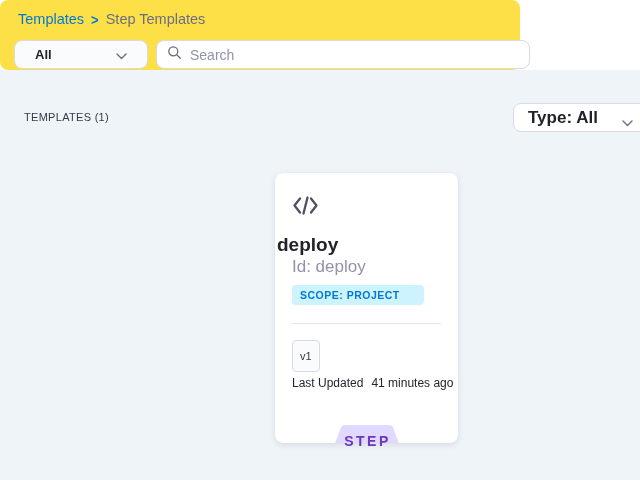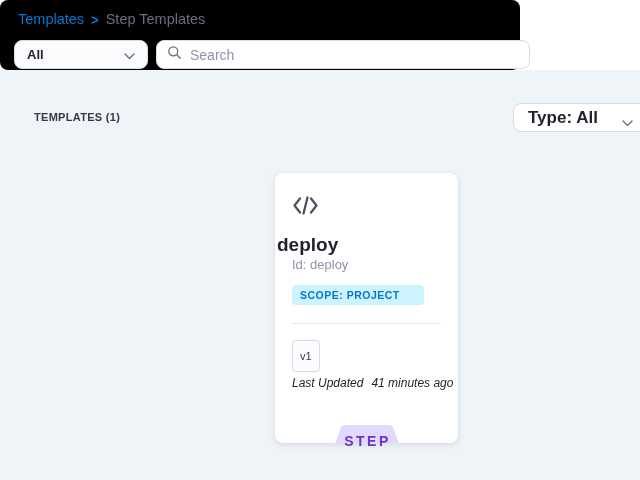--- a/index.html
+++ b/index.html
@@ -5,82 +5,82 @@
   * { margin: 0; padding: 0; box-sizing: border-box; }
   html, body { width: 640px; height: 480px; }
   body {
     font-family: "Liberation Sans", sans-serif;
     background: #ffffff;
     overflow: hidden;
   }
   .screen { position: relative; width: 640px; height: 480px; overflow: hidden; background: #ffffff; }
 
   
-  .topbar { position: absolute; top: 0; left: 0; width: 520px; height: 70px; background: #000000; border-radius: 8px; }
+  .topbar { position: absolute; top: 0; left: 0; width: 520px; height: 70px; background: #fde047; border-radius: 8px; }
   .breadcrumb { position: absolute; left: 18px; top: 11px; font-size: 14.5px; display: flex; align-items: center; gap: 7px; }
   .crumb-link { color: #0278d5; text-decoration: none; cursor: pointer; }
   .crumb-sep { color: #0278d5; font-size: 13px; font-weight: bold; transform: scaleY(1.15); }
   .crumb-current { color: #6b6d85; }
 
   .filter-select {
     position: absolute; left: 14px; top: 40px; width: 134px; height: 29px;
     background: #fafbfc; border: 1px solid #d9dae5; border-radius: 8px;
     display: flex; align-items: center; justify-content: space-between;
-    padding: 0 12px; cursor: pointer;
+    padding: 0 20px; cursor: pointer;
   }
   .filter-select .sel-label { font-size: 13px; font-weight: bold; color: #22222a; }
 
   .search-box {
     position: absolute; left: 156px; top: 40px; right: -10px; height: 29px;
     background: #ffffff; border: 1px solid #d9dae5; border-radius: 8px;
     display: flex; align-items: center; padding: 0 10px;
   }
   .search-box svg { flex: 0 0 auto; margin-right: 8px; }
   .search-box input {
     border: none; outline: none; background: transparent; flex: 1;
     font-family: "Liberation Sans", sans-serif; font-size: 14px; color: #22222a;
   }
   .search-box input::placeholder { color: #9293ab; opacity: 1; }
 
   
   .content { position: absolute; top: 70px; left: 0; width: 640px; height: 410px; background: #eff4f9; }
   .count-label {
-    position: absolute; left: 34px; top: 41px;
-    font-size: 11px; font-weight: bold; letter-spacing: 0.3px; color: #383946;
+    position: absolute; left: 24px; top: 41px;
+    font-size: 11px; font-weight: normal; letter-spacing: 0.3px; color: #383946;
   }
   .type-select {
     position: absolute; left: 513px; top: 33px; width: 160px; height: 29px;
     background: #ffffff; border: 1px solid #d9dae5; border-radius: 8px;
     display: flex; align-items: center; padding: 0 14px; cursor: pointer;
   }
   .type-select .sel-label { font-size: 17px; font-weight: bold; color: #22222a; }
   .type-select .chev { position: absolute; left: 108px; top: 9px; }
 
   
   .card {
     position: absolute; left: 275px; top: 103px; width: 183px; height: 270px;
     background: #ffffff; border-radius: 8px; cursor: pointer;
     box-shadow: 0 2px 6px rgba(96,97,112,0.16), 0 0 1px rgba(40,41,61,0.08);
   }
   .card .code-icon { position: absolute; left: 17px; top: 22px; }
   .card-title { position: absolute; left: 2px; top: 61px; font-size: 19px; font-weight: bold; color: #22222a; }
-  .card-id { position: absolute; left: 17px; top: 84px; font-size: 13px; color: #9293ab; }
+  .card-id { position: absolute; left: 17px; top: 84px; font-size: 17px; color: #9293ab; }
   .scope-badge {
     position: absolute; left: 17px; top: 112px;
     background: #cdf4fe; color: #0278d5;
     font-size: 10.5px; font-weight: bold; letter-spacing: 0.5px;
     padding: 4px 24px 4px 8px; border-radius: 4px; display: inline-block;
   }
   .card-divider { position: absolute; left: 17px; top: 150px; width: 149px; height: 1px; background: #e4e6ef; }
   .version-chip {
     position: absolute; left: 17px; top: 167px;
     background: #fafbfc; border: 1px solid #d9dae5; border-radius: 4px;
     font-size: 11px; color: #383946; padding: 9px 7px; display: inline-block;
   }
-  .last-updated { position: absolute; left: 17px; top: 203px; font-size: 12px; color: #22262e; white-space: nowrap; font-style: italic; }
+  .last-updated { position: absolute; left: 17px; top: 203px; font-size: 12px; color: #22262e; white-space: nowrap; }
   .last-updated .lu-value { margin-left: 8px; }
 
   .step-tab {
     position: absolute; bottom: 0; left: 50%; transform: translateX(-50%);
     width: 70px; height: 18px;
   }
   .step-tab svg.tab-shape { position: absolute; left: 0; top: 0; }
   .step-tab .tab-label {
     position: absolute; left: 0; top: 0; width: 70px; height: 32px;
     display: flex; align-items: center; justify-content: center;

